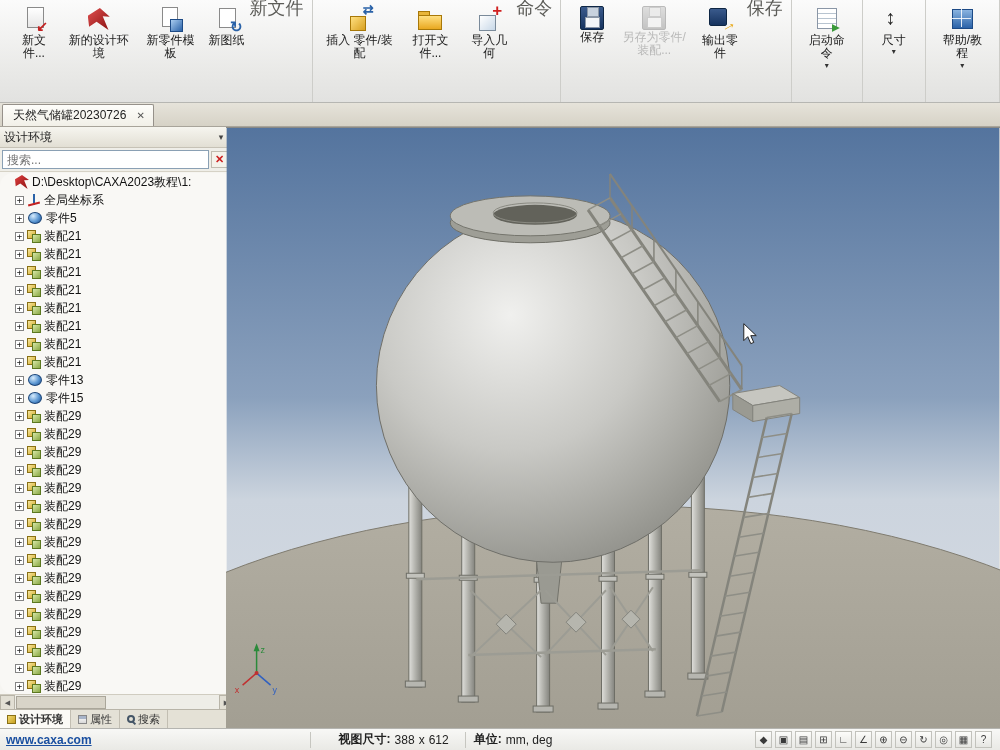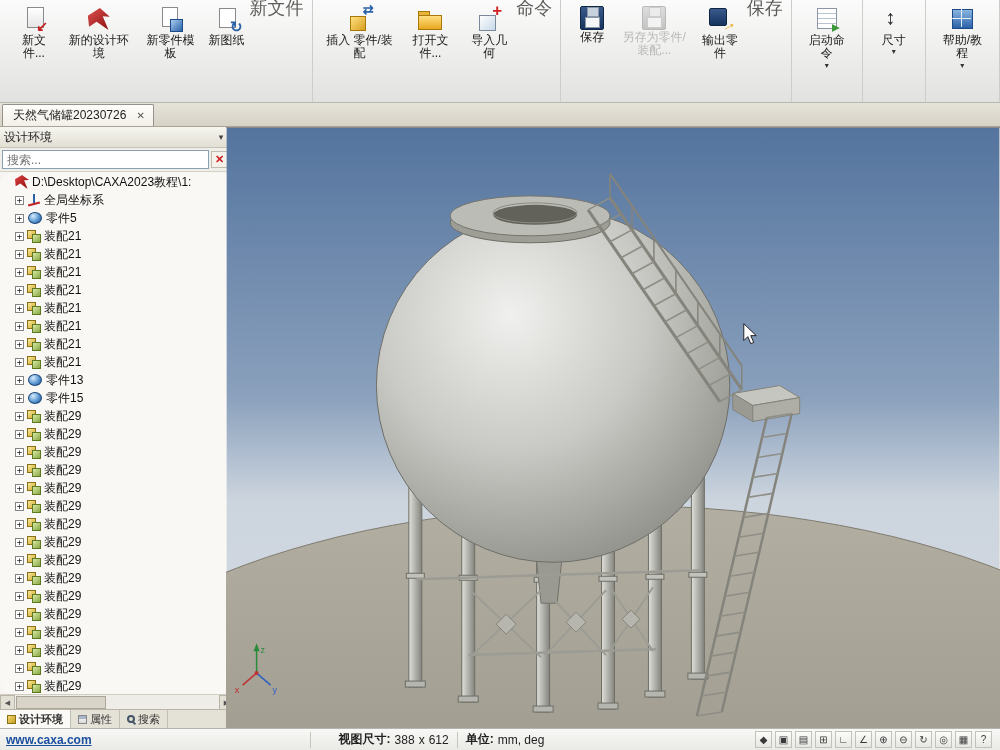--- a/index.html
+++ b/index.html
@@ -131,21 +131,21 @@
 
   
   .viewport { position:absolute; top:127px; left:226px; right:0; bottom:22px; border-top:1px solid #8a8a86; }
   .viewport svg { display:block; width:100%; height:100%; }
 
   
   .statusbar { position:absolute; left:0; right:0; bottom:0; height:22px;
     background:linear-gradient(#f8f8f6,#e9e9e5); border-top:1px solid #b4b4b0;
     display:flex; align-items:center; font-size:12px; color:#222; padding:0 6px; }
   .sb-link { color:#1a4fa0; font-weight:bold; text-decoration:underline; cursor:pointer; }
-  .sb-group { display:flex; align-items:center; gap:4px; padding:0 8px; border-left:1px solid #c6c6c0; height:16px; }
+  .sb-group { display:flex; align-items:center; gap:4px; padding:0 8px; border-left:1px solid #c6c6c0; height:16px;margin-left:8px; }
   .sb-viewsize { margin-left:218px;padding-left:28px; }
   .sb-label { font-weight:bold; }
   .sb-icons { margin-left:auto; display:flex; gap:3px; padding-right:2px; }
   .sb-ico { width:17px; height:17px; border:1px solid #c2c2bc; background:linear-gradient(#fcfcfa,#e6e6e2);
     color:#3a3a3a; font-size:10px; display:flex; align-items:center; justify-content:center; }
 </style>
 </head>
 <body>
 
 <div id="app">

